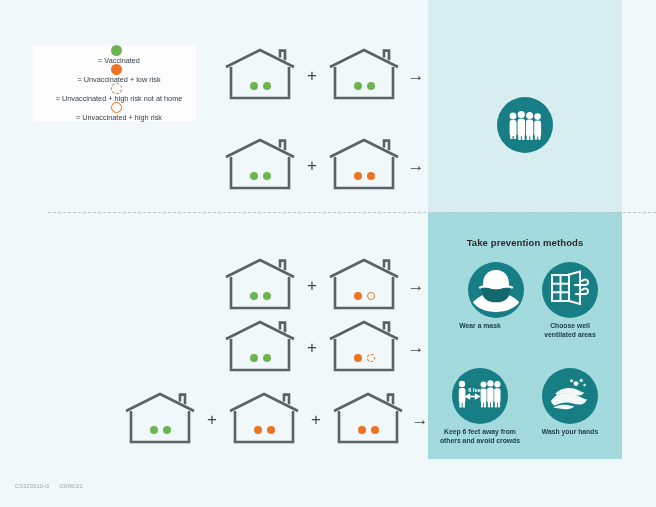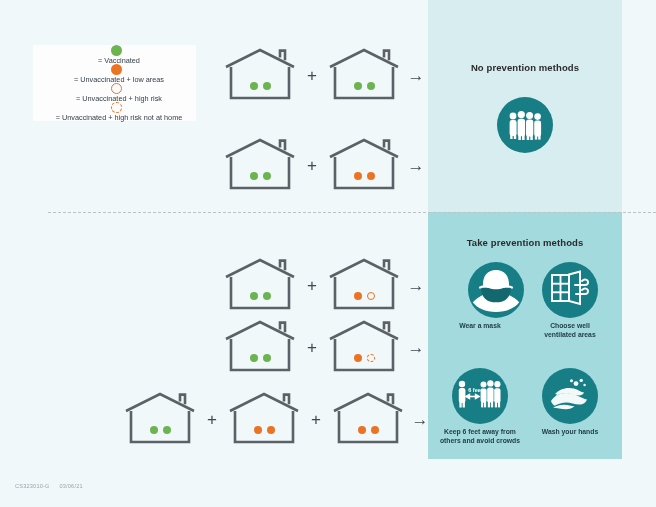--- a/index.html
+++ b/index.html
@@ -81,21 +81,20 @@
   .footer span{margin-right:8px;}
 </style>
 </head>
 <body>
 
 <div id="page">
 
   <div class="left-bg"></div>
 
   <div class="panel-right panel-top">
-    <div class="panel-title" style="top:62px;">No prevention methods</div>
     <div class="circ" style="left:69px;top:97px;width:56px;height:56px;">
       <svg width="38" height="30" viewBox="0 0 38 30">
         <g fill="#ffffff">
           <circle cx="7" cy="6" r="3.4"></circle>
             <rect x="3.6" y="10" width="7" height="16" rx="2.4"></rect>
           <rect x="4.2" y="22" width="2.4" height="7"></rect>
             <rect x="7.8" y="22" width="2.4" height="7"></rect>
           <circle cx="15.3" cy="4.6" r="3.6"></circle>
             <rect x="11.6" y="8.8" width="7.5" height="17.5" rx="2.6"></rect>
           <rect x="12.3" y="23" width="2.6" height="7"></rect>
@@ -204,29 +203,29 @@
     </div>
   </div>
 
   <div class="legend">
     <div class="legend-row">
       <span class="legend-mark dot-green"></span>
       <span class="legend-text">= Vaccinated</span>
     </div>
     <div class="legend-row">
       <span class="legend-mark dot-orange"></span>
-      <span class="legend-text">= Unvaccinated + low areas</span>
+      <span class="legend-text">= Unvaccinated + low risk</span>
+    </div>
+    <div class="legend-row">
+      <span class="legend-mark dot-dashed"></span>
+      <span class="legend-text">= Unvaccinated + high risk not at home</span>
     </div>
     <div class="legend-row">
       <span class="legend-mark dot-hollow"></span>
       <span class="legend-text">= Unvaccinated + high risk</span>
-    </div>
-    <div class="legend-row">
-      <span class="legend-mark dot-dashed"></span>
-      <span class="legend-text">= Unvaccinated + high risk not at home</span>
     </div>
   </div>
 
   <div class="divider"></div>
 
   <div id="rows-host">
       <div class="row" style="left: 222px; top: 48px;">
         <div class="house">
           <svg width="76" height="54" viewBox="0 0 76 54">
             <g fill="none" stroke="#5b6166" stroke-width="2.6" stroke-linejoin="miter">

